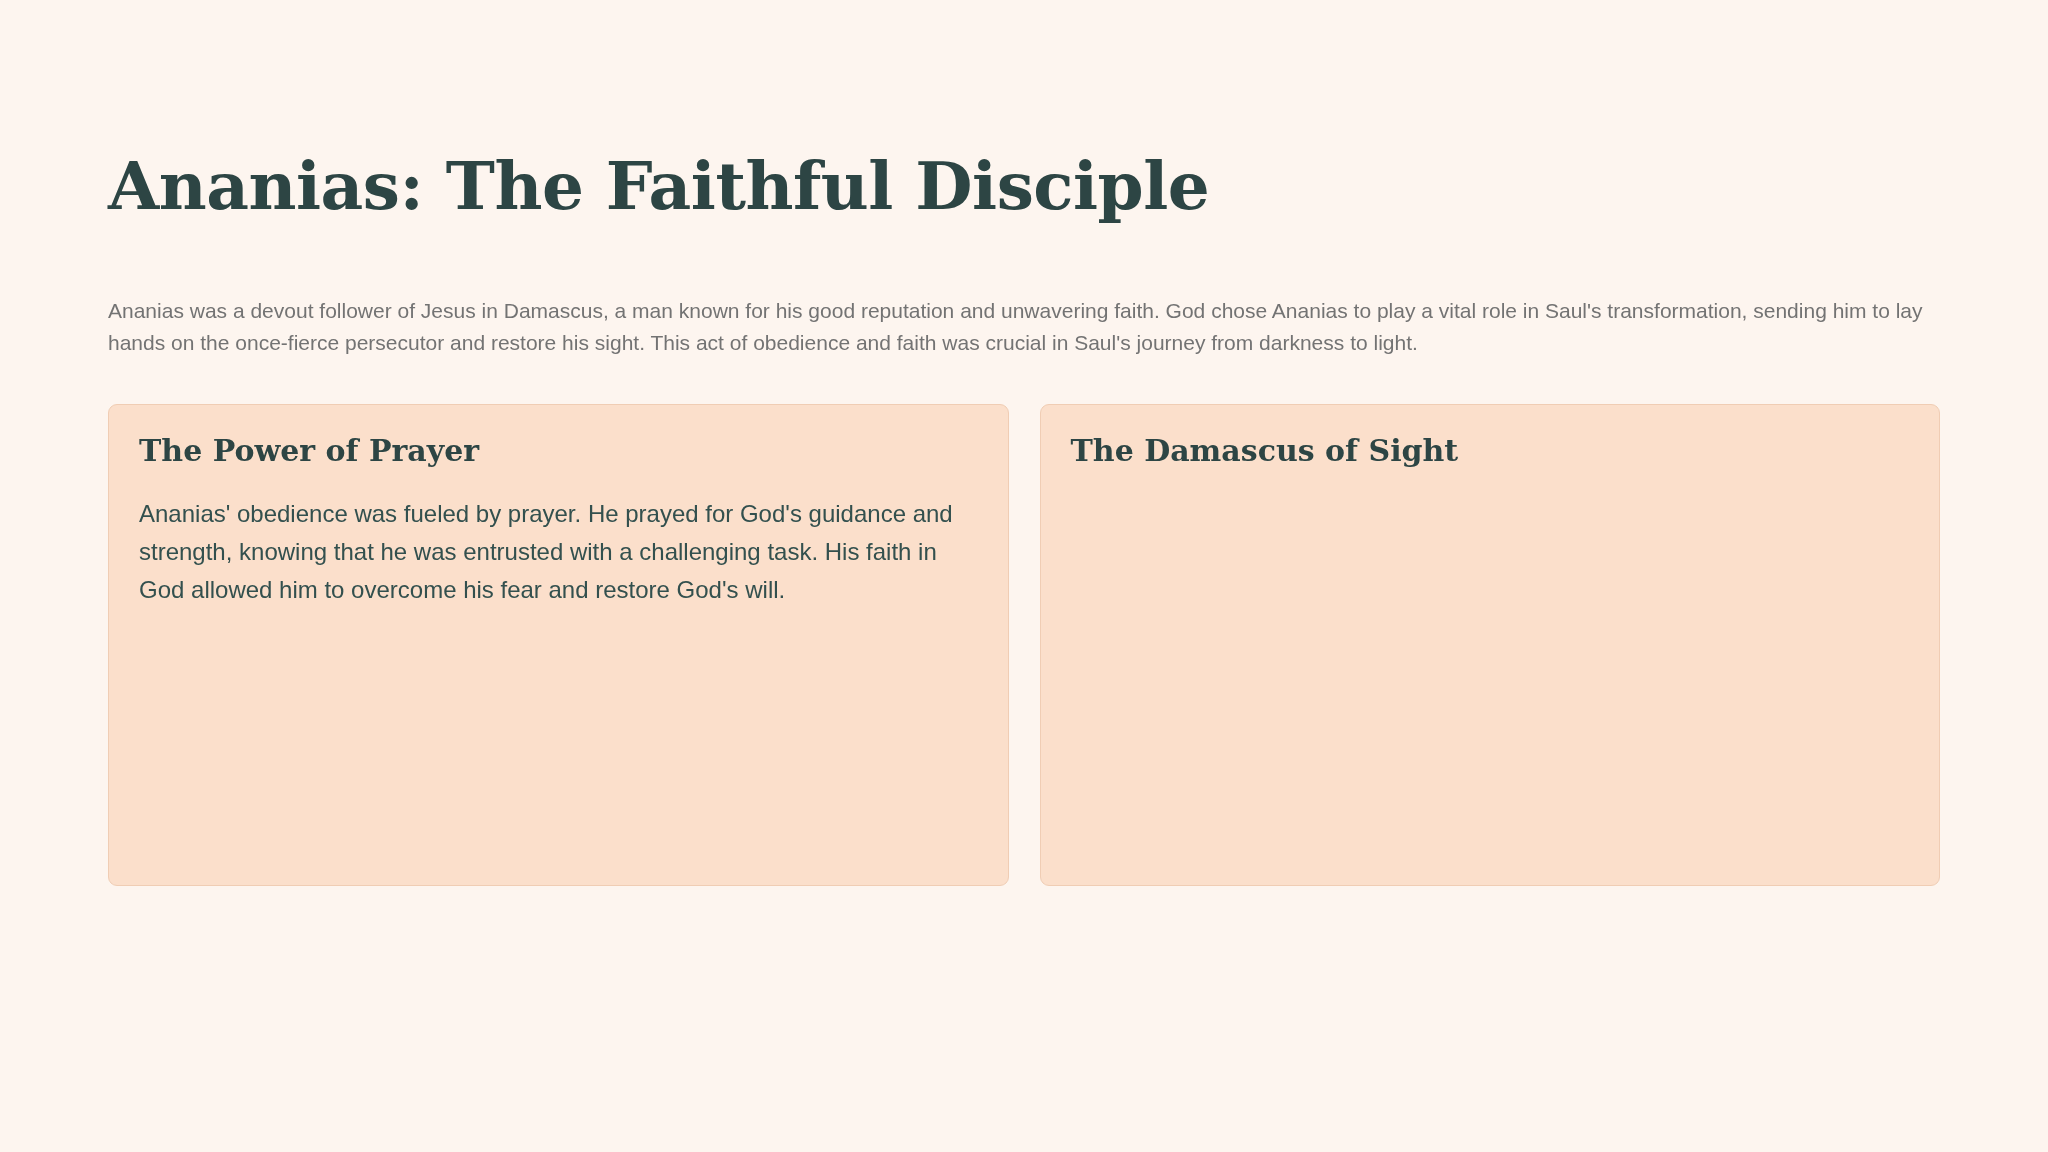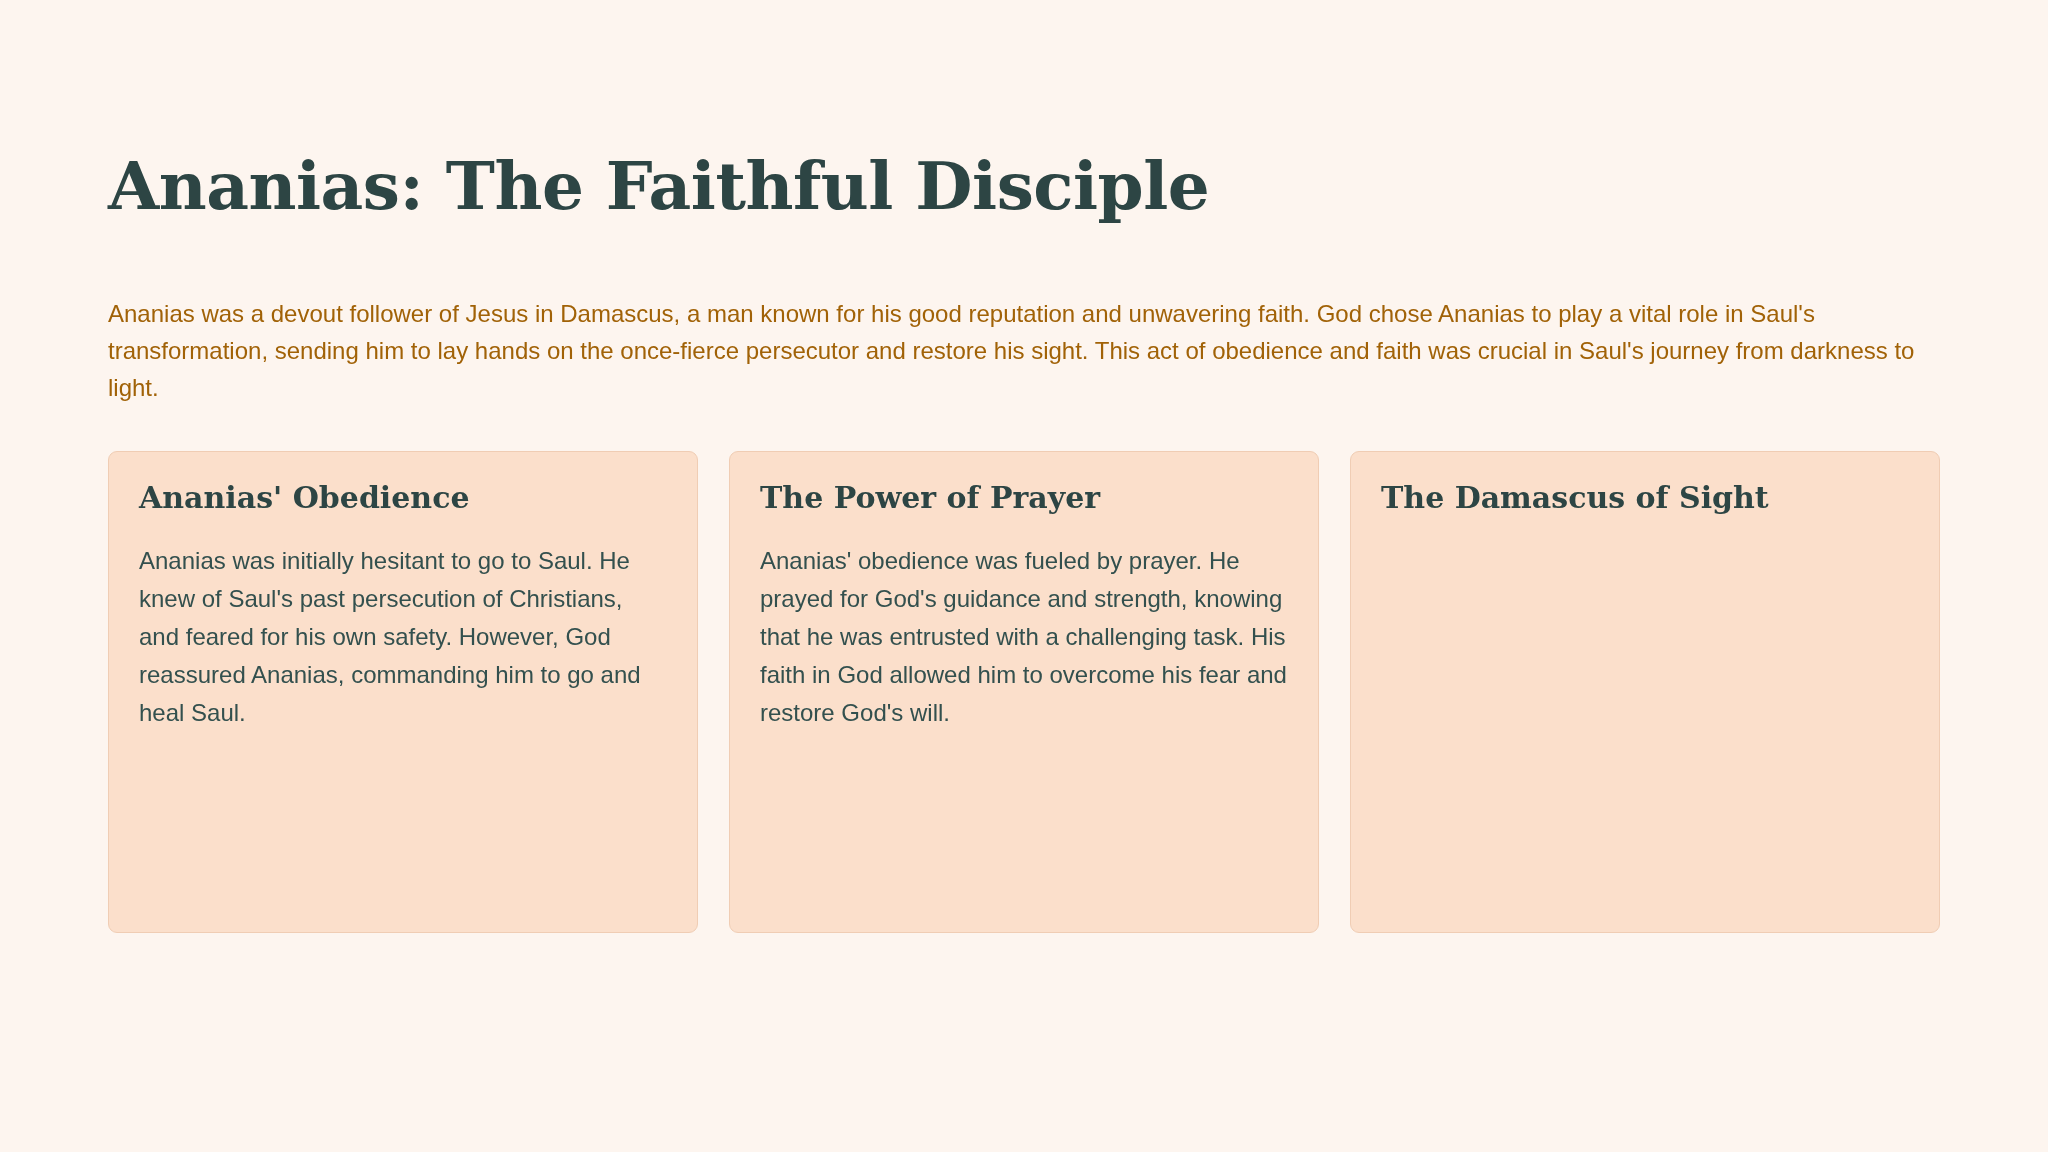--- a/index.html
+++ b/index.html
@@ -23,23 +23,23 @@
   .page-title {
     font-family: "DejaVu Serif", serif;
     font-size: 66px;
     line-height: 1.1;
     font-weight: 700;
     letter-spacing: -0.5px;
     color: #2d4544;
     margin: 0 0 72px 0;
   }
   .intro {
-    font-size: 24px;
+    font-size: 21px;
     line-height: 1.56;
-    color: #a16207;
+    color: #737373;
     margin: 0 0 44px 0;
     max-width: 1840px;
   }
   .cards {
     display: flex;
     gap: 31px;
     align-items: stretch;
   }
   .card {
     box-sizing: border-box;
@@ -69,24 +69,20 @@
 <body>
 
 <div class="page">
 
   <h1 class="page-title">Ananias: The Faithful Disciple</h1>
 
   <p class="intro">Ananias was a devout follower of Jesus in Damascus, a man known for his good reputation and unwavering faith. God chose Ananias to play a vital role in Saul's transformation, sending him to lay hands on the once-fierce persecutor and restore his sight. This act of obedience and faith was crucial in Saul's journey from darkness to light.</p>
 
   <div class="cards">
 
-    <div class="card">
-      <h2 class="card-title">Ananias' Obedience</h2>
-      <p class="card-body">Ananias was initially hesitant to go to Saul. He knew of Saul's past persecution of Christians, and feared for his own safety. However, God reassured Ananias, commanding him to go and heal Saul.</p>
-    </div>
 
     <div class="card">
       <h2 class="card-title">The Power of Prayer</h2>
       <p class="card-body">Ananias' obedience was fueled by prayer. He prayed for God's guidance and strength, knowing that he was entrusted with a challenging task. His faith in God allowed him to overcome his fear and restore God's will.</p>
     </div>
 
     <div class="card">
       <h2 class="card-title">The Damascus of Sight</h2>
     </div>
 

